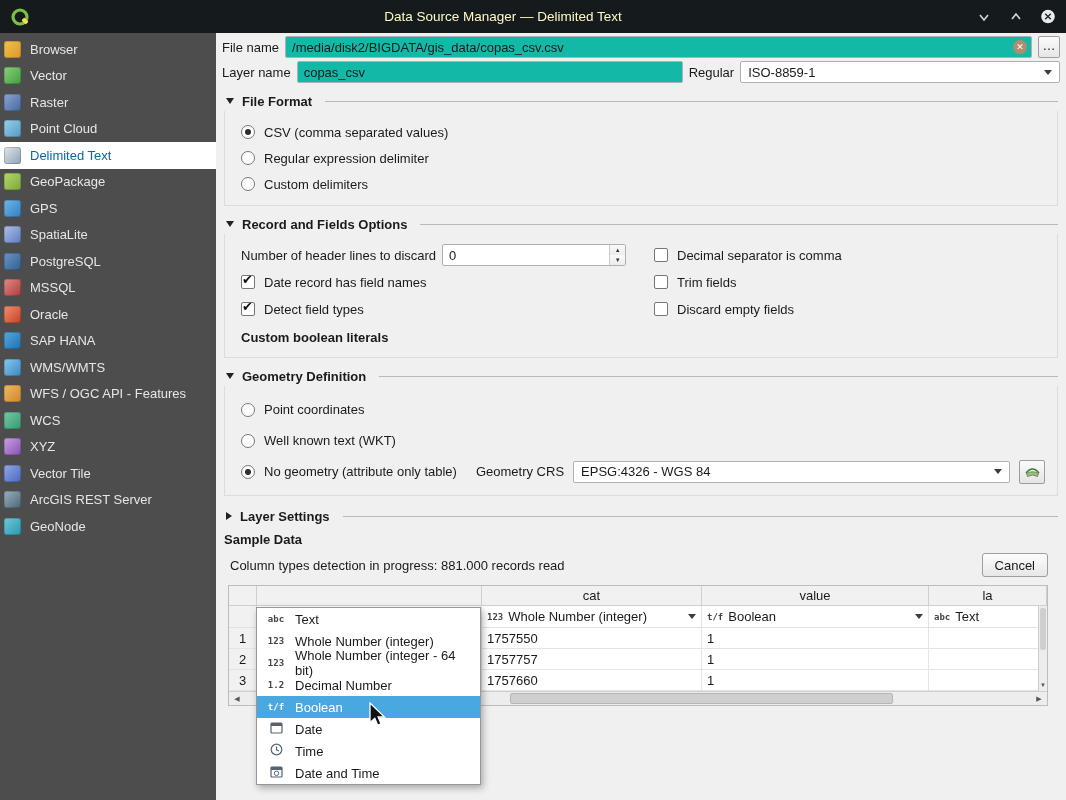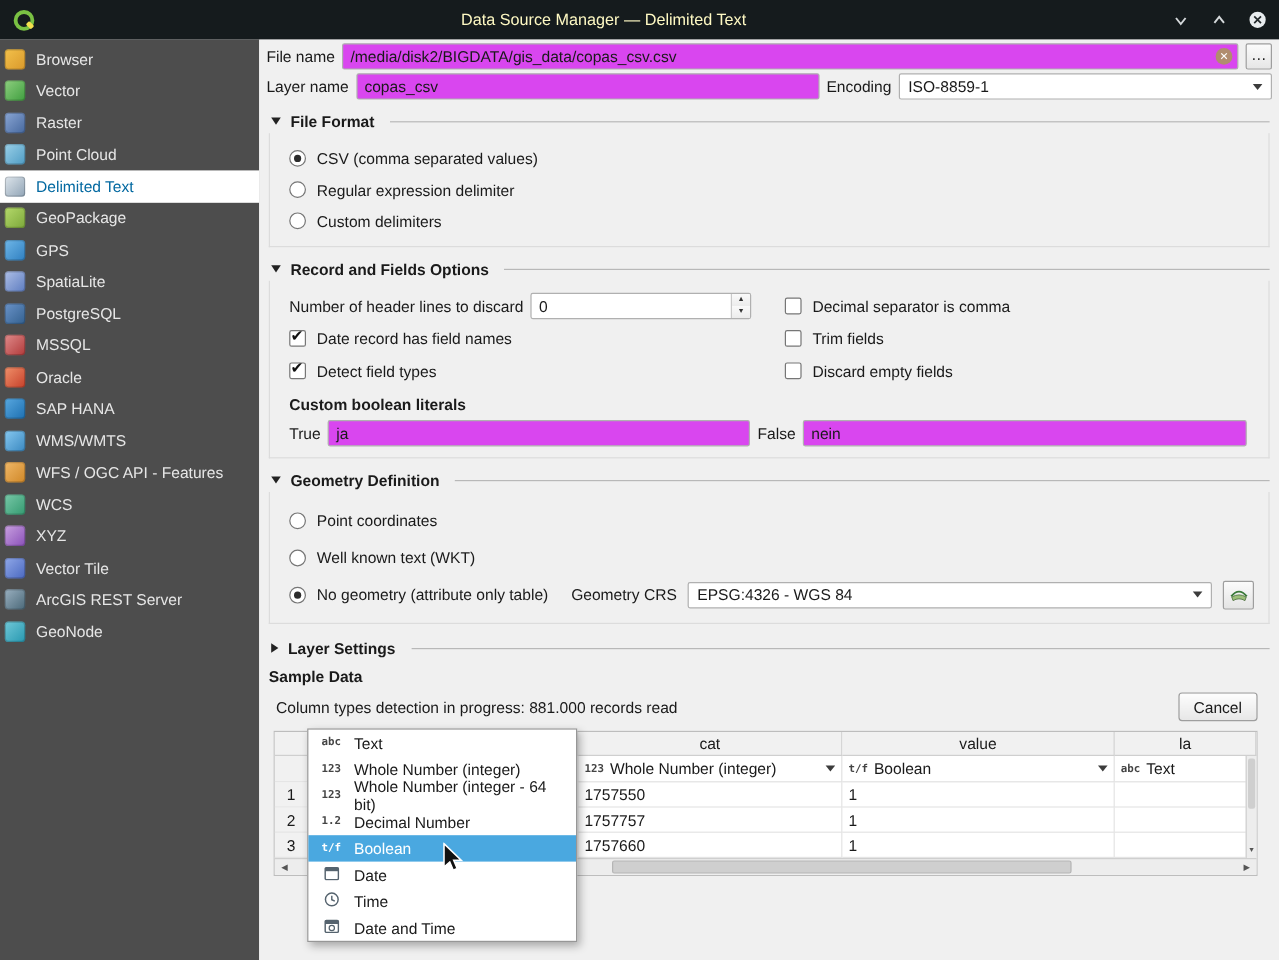--- a/index.html
+++ b/index.html
@@ -29,21 +29,21 @@
   .i-saphana{background:linear-gradient(135deg,#58a8e0,#1d6fb0);} .i-wms{background:linear-gradient(135deg,#86c8f0,#3a88c0);}
   .i-wfs{background:linear-gradient(135deg,#f0b868,#d08828);} .i-wcs{background:linear-gradient(135deg,#78c8a8,#349a70);}
   .i-xyz{background:linear-gradient(135deg,#c8a0e0,#8a50b8);} .i-vectortile{background:linear-gradient(135deg,#90a8e8,#4a68c0);}
   .i-arcgis{background:linear-gradient(135deg,#9ab0c0,#4a6878);} .i-geonode{background:linear-gradient(135deg,#70c8d8,#2898b0);}
 
   .main { flex:1; min-width:0; background:#f0f0f0; position:relative; display:flex; flex-direction:column; }
 
   
   .toprow { display:flex; align-items:center; gap:6px; margin:3px 6px 0 6px; }
   .toprow .lbl { white-space:nowrap; }
-  .input { height:22px; background:#d946ef; border:1px solid #b0b0b0; border-radius:2px; display:flex; align-items:center; padding:0 6px; overflow:hidden; white-space:nowrap; }
+  .input { height:22px; background:#14b8a6; border:1px solid #b0b0b0; border-radius:2px; display:flex; align-items:center; padding:0 6px; overflow:hidden; white-space:nowrap; }
   .file-input { flex:1; position:relative; padding-right:24px; }
   .clear-ico { position:absolute; right:4px; top:3px; width:14px; height:14px; border-radius:50%; background:#b08d6e; color:#fff; font-size:9px; line-height:14px; text-align:center; }
   .browse-btn { width:22px; height:22px; flex:none; border:1px solid #9e9e9e; border-radius:2px; background:linear-gradient(#fbfbfb,#e6e6e6); text-align:center; line-height:18px; }
   .layer-input { width:386px; flex:none; }
   .combo { height:22px; background:#fff; border:1px solid #b0b0b0; border-radius:2px; display:flex; align-items:center; padding:0 7px; gap:6px; min-width:0; }
   .combo-value { flex:1; overflow:hidden; white-space:nowrap; }
   .combo-arrow { width:0; height:0; border-left:4px solid transparent; border-right:4px solid transparent; border-top:5px solid #3c3c3c; flex:none; }
   .encoding-combo { flex:1; }
 
   
@@ -234,21 +234,21 @@
           <span class="clear-ico">✕</span>
         </span>
         <span class="browse-btn">…</span>
       </div>
 
       <div class="toprow">
         <span class="lbl">Layer name</span>
         <span class="input layer-input">
             <span>copas_csv</span>
           </span>
-        <span class="lbl">Encoding</span>
+        <span class="lbl">Regular</span>
         <span class="combo encoding-combo">
           <span class="combo-value">ISO-8859-1</span>
           <span class="combo-arrow"></span>
         </span>
       </div>
 
       <section class="group">
         <div class="group-header">
           <span class="tri-down"></span>
           <span class="group-title">File Format</span>
@@ -301,30 +301,20 @@
             <div class="check-row">
               <span class="checkbox checked"></span>
               <span>Detect field types</span>
             </div>
             <div class="check-row">
               <span class="checkbox"></span>
               <span>Discard empty fields</span>
             </div>
           </div>
           <div class="bool-title">Custom boolean literals</div>
-          <div class="bool-row">
-            <span>True</span>
-            <span class="input true-input">
-                <span>ja</span>
-              </span>
-            <span>False</span>
-            <span class="input false-input">
-                <span>nein</span>
-              </span>
-          </div>
         </div>
       </section>
 
       <section class="group">
         <div class="group-header">
           <span class="tri-down"></span>
           <span class="group-title">Geometry Definition</span>
         </div>
         <div class="group-body">
           <div class="radio-row geo-row">

